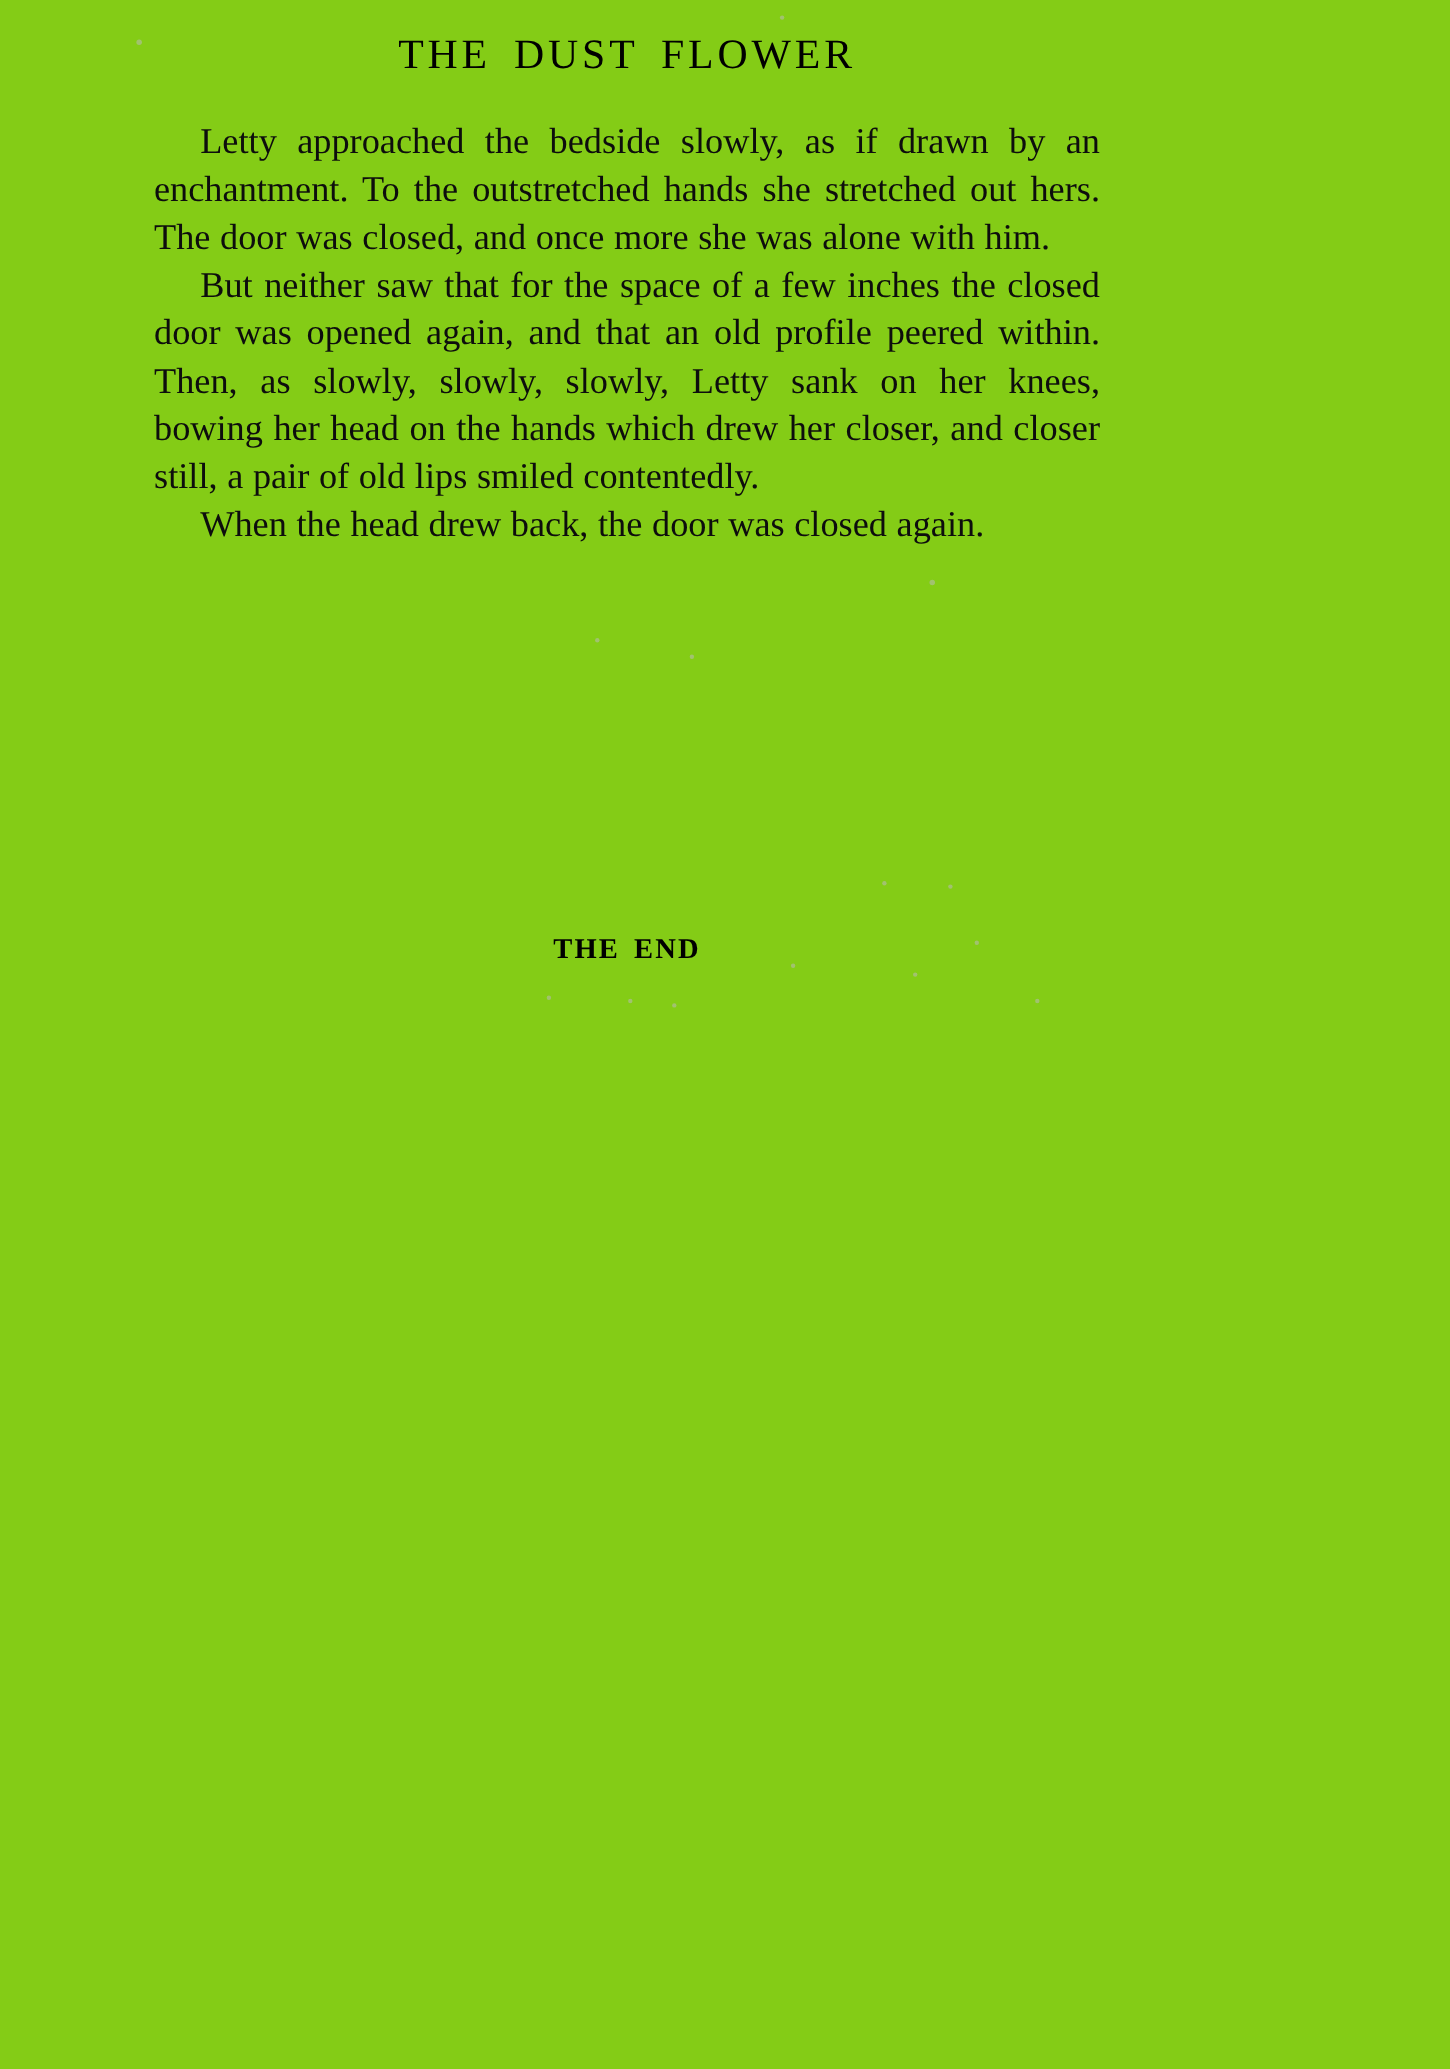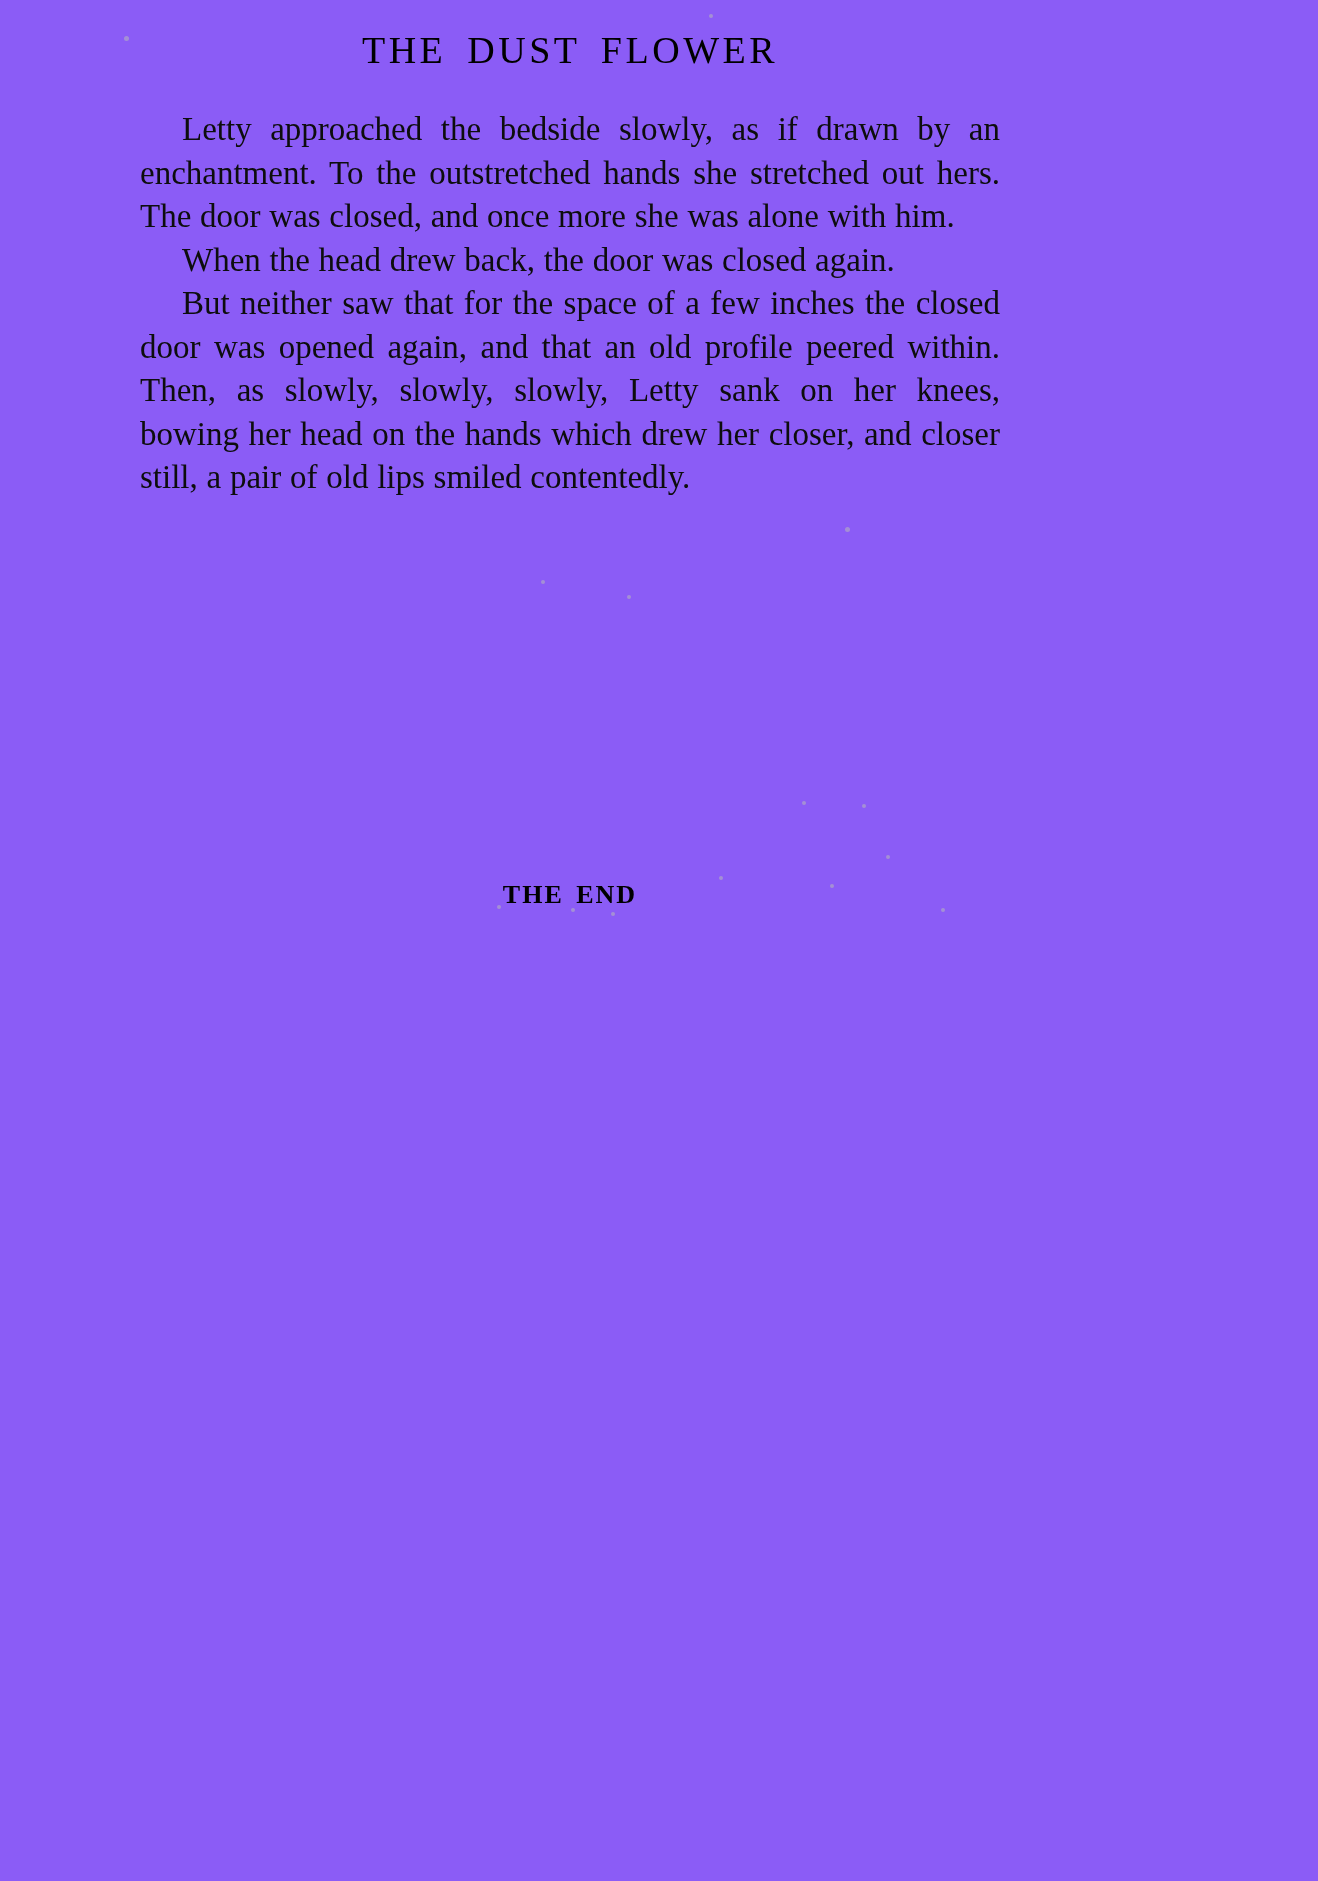--- a/index.html
+++ b/index.html
@@ -14,21 +14,21 @@
     font-family: "Liberation Serif", serif;
     color: #111111;
     overflow: hidden;
   }
   .page {
     position: absolute;
     left: 0;
     top: 0;
     width: 1318px;
     height: 1881px;
-    background: #8b5cf6;
+    background: #84cc16;
   }
   .content {
     position: absolute;
     left: 140px;
     top: 28px;
     width: 860px;
   }
   .running-head {
     text-align: center;
     font-size: 38px;
@@ -60,21 +60,20 @@
     left: 0;
     top: 820px;
     width: 860px;
     text-align: center;
     font-size: 26px;
     font-weight: 700;
     letter-spacing: 2px;
     word-spacing: 4px;
     font-family: "Liberation Serif", serif;
     color: #000000;
-    margin-top: 32px;
   }
   
   .speck {
     position: absolute;
     background: #b9b9b9;
     border-radius: 50%;
     opacity: 0.55;
   }
 </style>
 </head>
@@ -96,20 +95,20 @@
   <div class="speck" style="left:571px; top:908px; width:4px; height:4px;"></div>
   <div class="speck" style="left:611px; top:912px; width:4px; height:4px;"></div>
   <div class="speck" style="left:941px; top:908px; width:4px; height:4px;"></div>
 
   <div class="content">
 
     <h1 class="running-head">THE DUST FLOWER</h1>
 
     <p class="para">Letty approached the bedside slowly, as if drawn by an enchantment.  To the outstretched hands she stretched out hers.  The door was closed, and once more she was alone with him.</p>
 
+    <p class="para">But neither saw that for the space of a few inches the closed door was opened again, and that an old profile peered within.  Then, as slowly, slowly, slowly, Letty sank on her knees, bowing her head on the hands which drew her closer, and closer still, a pair of old lips smiled contentedly.</p>
+
     <p class="para last-short">When the head drew back, the door was closed again.</p>
-
-    <p class="para">But neither saw that for the space of a few inches the closed door was opened again, and that an old profile peered within.  Then, as slowly, slowly, slowly, Letty sank on her knees, bowing her head on the hands which drew her closer, and closer still, a pair of old lips smiled contentedly.</p>
 
     <div class="the-end">THE END</div>
 
   </div>
 </div>
 
 </body></html>

